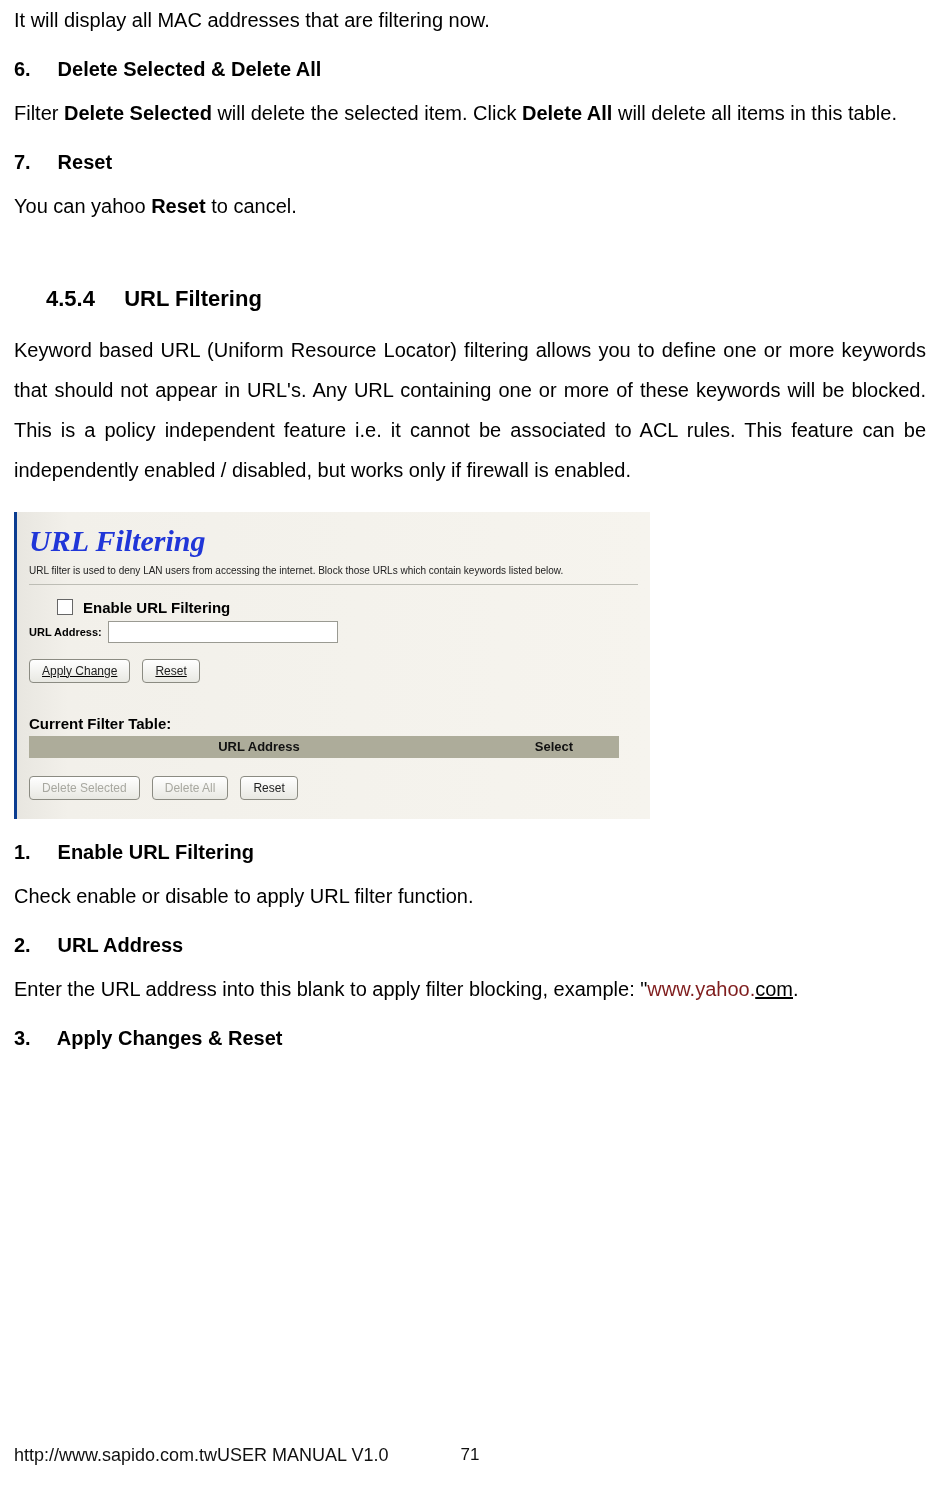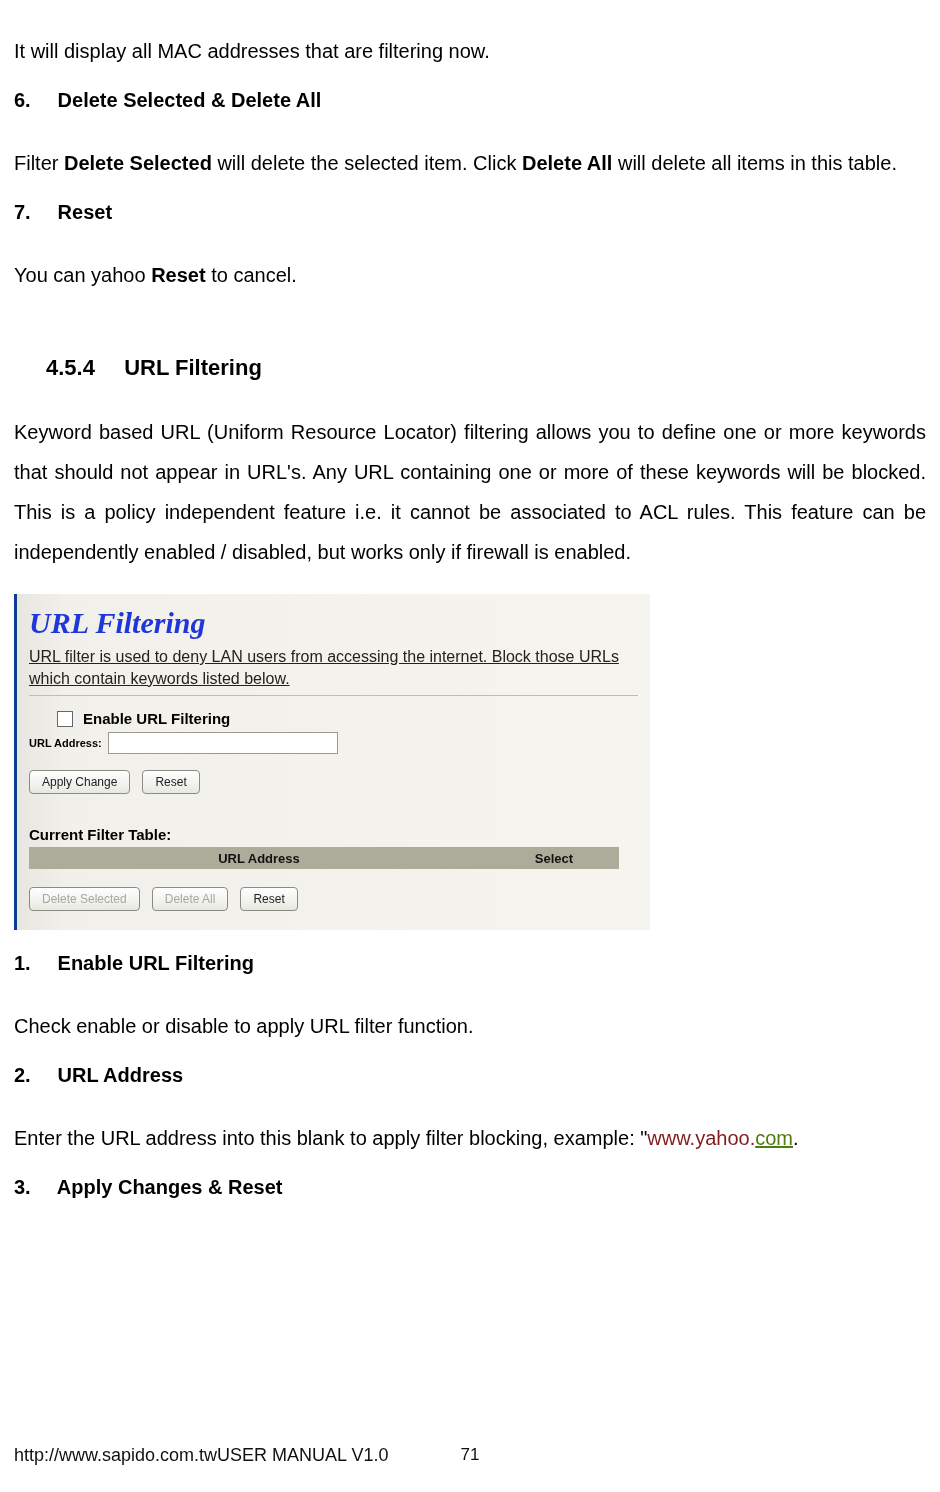--- a/index.html
+++ b/index.html
@@ -9,21 +9,20 @@
     background: #fff;
     font-family: Arial, Helvetica, sans-serif;
     color: #000;
     padding: 0 14px 0 14px;
     position: relative;
   }
   .para {
     font-size: 20px;
     line-height: 2.0;
     margin-bottom: 12px;
-    margin-top: 31px;
   }
   .just { text-align: justify; }
   .heading-num {
     font-size: 20px;
     font-weight: bold;
     margin: 18px 0 12px 0;
   }
   .heading-num .num { display: inline-block; width: 38px; }
   .section-head {
     font-size: 22px;
@@ -42,24 +41,23 @@
   }
   .ss-title {
     color: #2036d8;
     font-family: "Times New Roman", serif;
     font-style: italic;
     font-weight: bold;
     font-size: 30px;
     margin: 4px 0 6px 0;
   }
   .ss-desc {
-    font-size: 16px;
+    font-size: 10px;
     color: #222;
     line-height: 1.35;
-    text-decoration: underline;
   }
   .ss-hr {
     border: none;
     border-top: 1px solid #bdbdb5;
     margin: 6px 0 14px 0;
   }
   .ss-row { display: flex; align-items: center; margin: 5px 0; }
   .ss-checkbox {
     width: 16px; height: 16px;
     border: 1px solid #666;
@@ -106,21 +104,21 @@
     font-weight: bold;
     color: #111;
     border: none;
   }
   .ss-table th.col-url { width: 460px; }
   .ss-table th.col-sel { width: 130px; }
   .link {
     color: #7f1d1d;
   }
   .link2 {
-    color: #4d7c0f;
+    color: #000000;
     text-decoration: underline;
     font-weight: normal;
   }
   .footer {
     position: absolute;
     bottom: 26px;
     left: 14px;
     right: 14px;
     display: flex;
     align-items: baseline;
@@ -168,21 +166,21 @@
   <div class="ss-desc">URL filter is used to deny LAN users from accessing the internet. Block those URLs which contain keywords listed below.</div>
   <hr class="ss-hr">
   <div class="ss-row" style="margin-left:28px;">
     <div class="ss-checkbox"></div>
     <span class="ss-label-b">Enable URL Filtering</span>
   </div>
   <div class="ss-row">
     <span class="ss-label">URL Address:</span>
     <div class="ss-input"></div>
   </div>
-  <div class="ss-row" style="margin-top:10px;">
+  <div class="ss-row" style="margin-top:10px;text-decoration:underline;">
     <div class="ss-btn">Apply Change</div>
     <div class="ss-btn">Reset</div>
   </div>
   <div class="ss-subhead">Current Filter Table:</div>
   <table class="ss-table">
     <tbody>
         <tr>
       <th class="col-url">URL Address</th>
       <th class="col-sel">Select</th>
     </tr>

